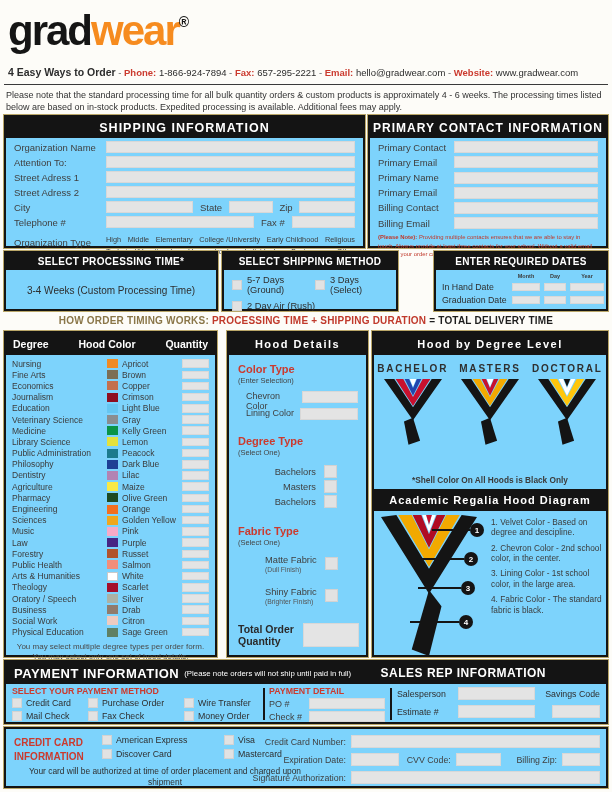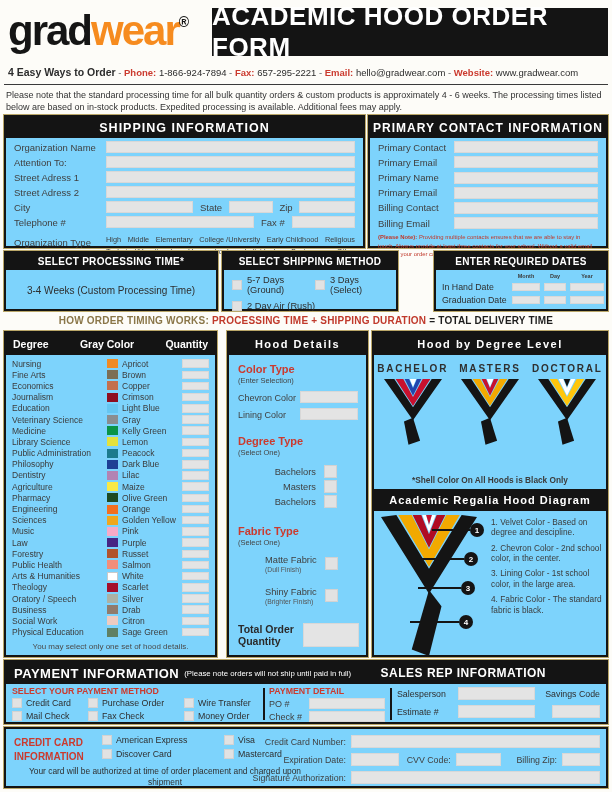--- a/index.html
+++ b/index.html
@@ -67,21 +67,21 @@
   .deg-row .dname { flex:1; font-size:8.5px; color:#3b3b3b; }
   .deg-row .sw { width:11px; height:9px; margin-right:4px; flex:none; }
   .deg-row .sw.white { border:1px solid #c9c9c9; }
   .deg-row .cname { width:60px; font-size:8.5px; color:#3b3b3b; flex:none; }
   .deg-row .qty { width:27px; height:8.5px; flex:none; }
   .deg-foot { margin-top:4px; text-align:center; font-size:8px; line-height:1.3; color:#4a4a4a; }
 
   
   .hd-title { position:absolute; left:9px; font-size:11px; font-weight:bold; color:#CB3A2E; }
   .hd-sub { position:absolute; left:9px; font-size:7.5px; color:#444; }
-  .hd-row { position:absolute; left:9px; right:8px; display:flex; align-items:flex-end; justify-content:space-between; }
+  .hd-row { position:absolute; left:17px; right:8px; display:flex; align-items:flex-start; justify-content:space-between; }
   .hd-row .lbl { font-size:9px; }
   .hd-row .gbox { width:58px; height:12px; }
   .dt-opt { position:absolute; display:flex; align-items:center; }
   .dt-opt .lbl { width:78px; text-align:right; font-size:9.3px; }
   .dt-opt .cb { width:13px; height:13px; margin-left:8px; }
   .fab-lbl { position:absolute; left:36px; font-size:9.3px; color:#3F3F3F; }
   .fab-sub { position:absolute; left:36px; font-size:6.8px; color:#555; }
   .fab-cb { position:absolute; left:96px; width:13px; height:13px; }
   .total-lbl { position:absolute; left:9px; width:64px; font-size:10.5px; font-weight:bold; color:#2a2a2a; line-height:1.15; }
   .total-box { position:absolute; left:74px; right:7px; height:24px; }
@@ -128,21 +128,20 @@
   .cc-row .gbox { height:13px; }
 </style>
 </head>
 <body>
 
 <div class="page">
 
   <div class="logo">
     <span class="g">grad</span><span class="w">wear</span><span class="r">®</span>
   </div>
-  <div class="title-bar bar">ACADEMIC HOOD ORDER FORM</div>
 
   <div class="ways">
     <span class="lead">4 Easy Ways to Order</span><span id="contact-methods"><span class="dash">  -  </span><span class="red-label">Phone: </span><span>1-866-924-7894</span><span class="dash">  -  </span><span class="red-label">Fax: </span><span>657-295-2221</span><span class="dash">  -  </span><span class="red-label">Email: </span><span>hello@gradwear.com</span><span class="dash">  -  </span><span class="red-label">Website: </span><span>www.gradwear.com</span></span>
   </div>
   <div class="hr"></div>
   <div class="intro">Please note that the standard processing time for all bulk quantity orders &amp; custom products is approximately 4 - 6 weeks. The processing times listed below are based on in-stock products. Expedited processing is available. Additional fees may apply.</div>
 
   <section class="box" style="left:4px; top:115px; width:361px; height:133px;">
     <div class="bar" style="height:21px; font-size:12.5px;">SHIPPING INFORMATION</div>
     <div id="shipping-fields">
@@ -276,21 +275,21 @@
       </div>
   </section>
 
   <div class="timing">
     <span class="pre">HOW ORDER TIMING WORKS: </span><span class="hl">PROCESSING TIME + SHIPPING DURATION</span><span class="suf"> = TOTAL DELIVERY TIME</span>
   </div>
 
   <section class="box" style="left:4px; top:331px; width:213px; height:326px;">
     <div class="deg-head">
       <span>Degree</span>
-      <span>Gray Color</span>
+      <span>Hood Color</span>
       <span>Quantity</span>
     </div>
     <div class="deg-rows" id="degree-rows">
         <div class="deg-row">
           <span class="dname">Nursing</span>
           <span class="sw" style="background: rgb(240, 138, 36);"></span>
           <span class="cname">Apricot</span>
           <div class="gbox qty"></div>
         </div>
         <div class="deg-row">
@@ -432,20 +431,21 @@
           <div class="gbox qty"></div>
         </div>
         <div class="deg-row">
           <span class="dname">Physical Education</span>
           <span class="sw" style="background: rgb(95, 128, 100);"></span>
           <span class="cname">Sage Green</span>
           <div class="gbox qty"></div>
         </div>
       </div>
     <div class="deg-foot">
+      <div>You may select multiple degree types per order form.</div>
       <div>You may select only one set of hood details.</div>
     </div>
   </section>
 
   <section class="box" style="left:227px; top:331px; width:141px; height:326px;">
     <div class="bar" style="height:22px; font-size:11px; letter-spacing:1.5px;">Hood Details</div>
 
     <div class="hd-title" style="top:30px;">Color Type</div>
     <div class="hd-sub" style="top:43px;">(Enter Selection)</div>
     <div class="hd-row" style="top:58px;">

